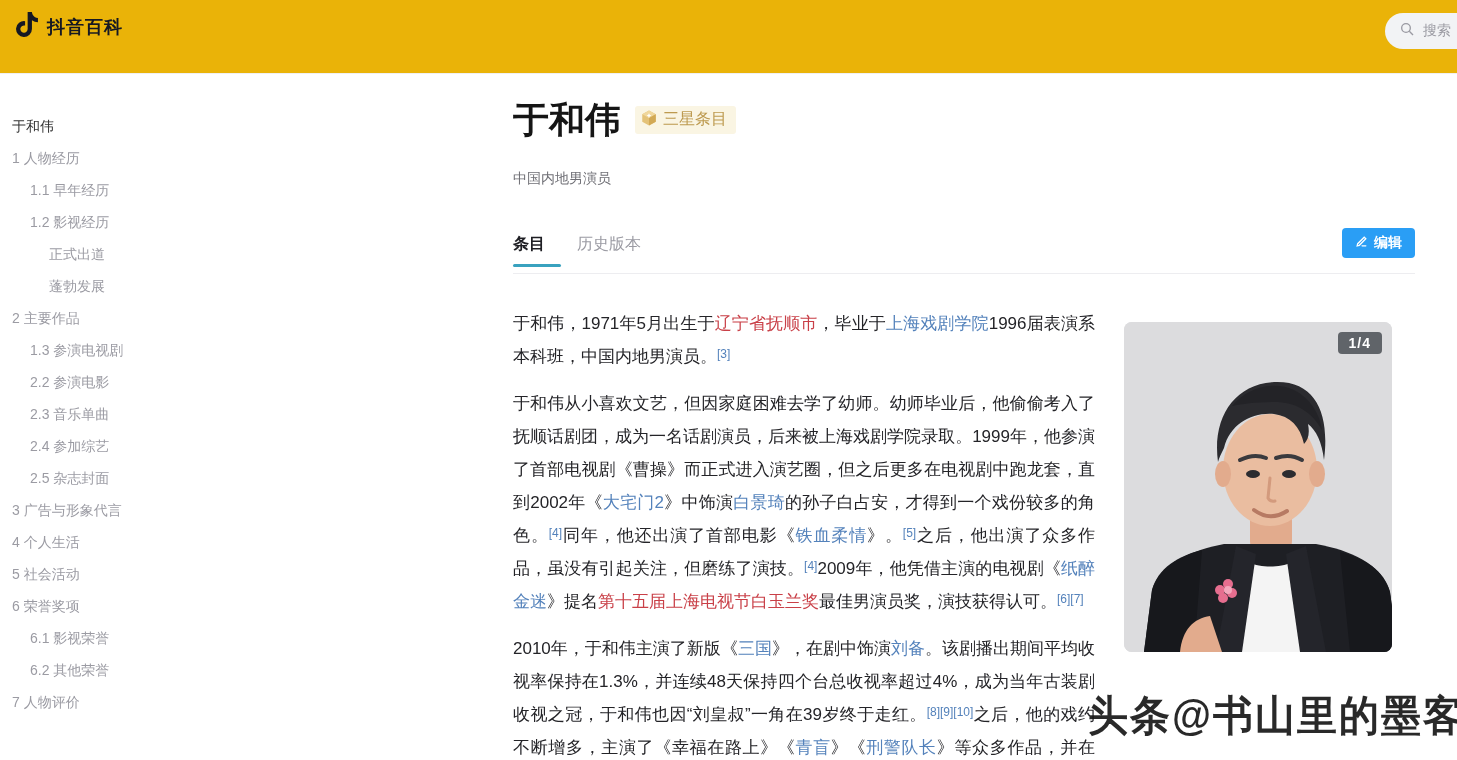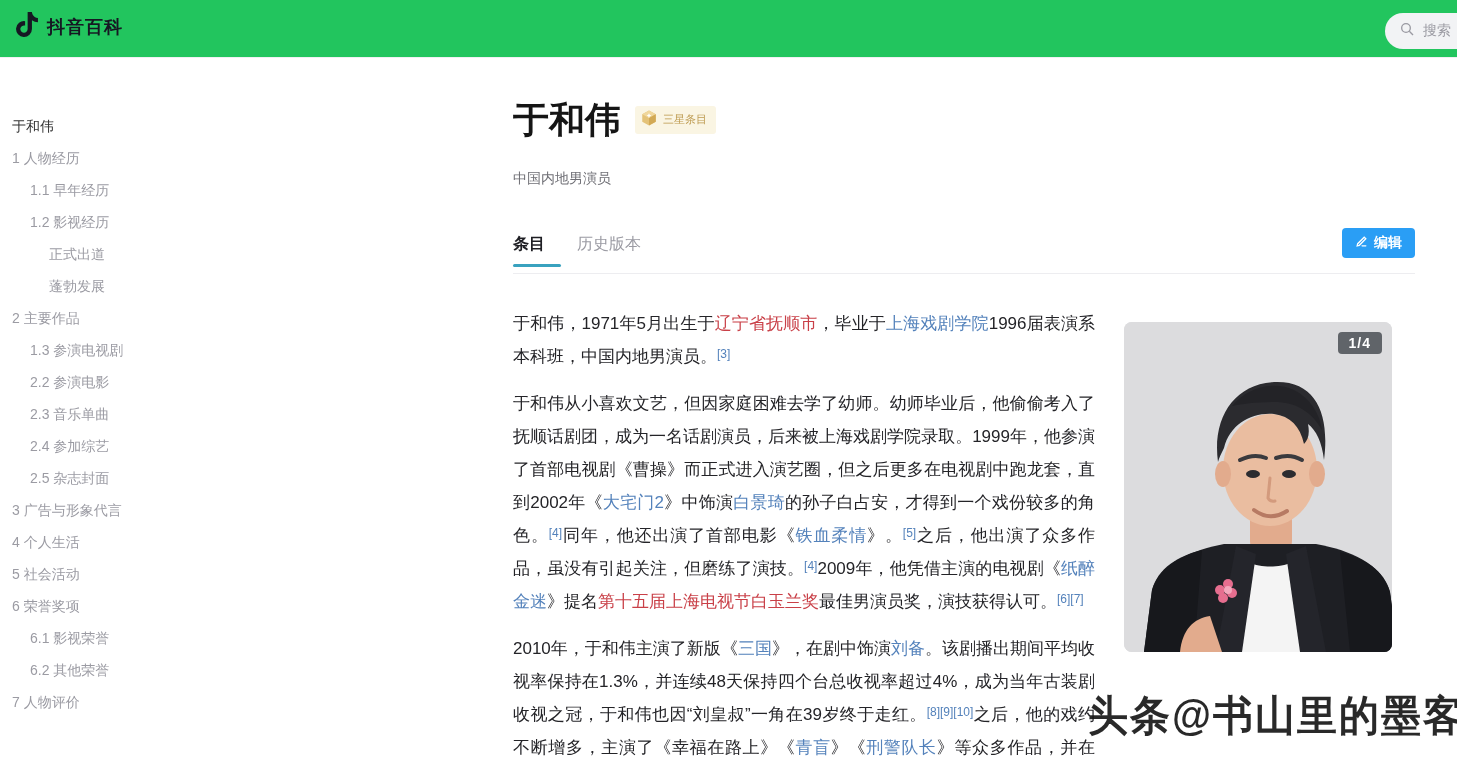--- a/index.html
+++ b/index.html
@@ -1,22 +1,22 @@
 <!DOCTYPE html>
 <html><head>
 <meta charset="utf-8">
 <style>
   * { margin:0; padding:0; box-sizing:border-box; }
   html,body { width:1457px; height:760px; overflow:hidden; background:#fff;
     font-family:"Liberation Sans","DejaVu Sans",sans-serif; color:#222; }
   .page { position:relative; width:1457px; height:760px; background:#fff; }
 
   
-  .header { position:absolute; top:0; left:0; width:1457px; height:58px;
-    background:#22c55e; border-bottom:1px solid #f0f0f2; }
+  .header { position:absolute; top:0; left:0; width:1457px; height:74px;
+    background:#eab308; border-bottom:1px solid #f0f0f2; }
   .brand { position:absolute; left:16px; top:12px; display:flex; align-items:center; gap:9px; cursor:pointer; }
   .brand svg { width:22px; height:25px; }
   .brand-name { font-size:18px; font-weight:700; color:#161823; letter-spacing:1px; }
   .searchbox { position:absolute; left:1385px; top:13px; width:170px; height:36px;
     background:#f2f3f5; border-radius:18px; display:flex; align-items:center; padding:0 14px; gap:8px; }
   .searchbox svg { width:16px; height:16px; flex:0 0 auto; }
   .search-ph { font-size:14px; color:#9a9aa2; }
 
   
   .toc { position:absolute; left:0; top:110px; width:260px; }
@@ -27,21 +27,21 @@
   .toc-item.lvl3 { padding-left:49px; }
 
   
   .main { position:absolute; left:513px; top:100px; width:902px; }
   .title-row { display:flex; align-items:center; gap:14px; }
   .entry-title { font-family:"DejaVu Serif","Liberation Serif",serif; font-size:36px;
     font-weight:700; color:#151515; line-height:1.1; }
   .star-badge { display:inline-flex; align-items:center; gap:5px; background:#faf5e3;
     border-radius:3px; padding:3px 9px 3px 5px; }
   .star-badge svg { width:18px; height:18px; }
-  .star-badge-label { font-size:11px; color:#bd9a4f;text-align:right; }
+  .star-badge-label { font-size:16px; color:#bd9a4f;text-align:right; }
   .subtitle { margin-top:30px; font-size:14px; color:#6f6f75; }
 
   .tabbar { position:relative; margin-top:40px; height:46px; border-bottom:1px solid #ededf0; }
   .tab { position:absolute; top:6px; font-size:16px; cursor:pointer; }
   .tab.active { left:0; color:#1f1f24; font-weight:700; }
   .tab.inactive { left:64px; color:#9b9ba3; }
   .tab-underline { position:absolute; left:0; top:36px; width:48px; height:3px;
     border-radius:2px; background:#39a2bf; }
   .edit-btn { position:absolute; right:0; top:0; height:30px; padding:1px 13px;
     background:#2a9ef5; color:#fff; font-size:14px; font-weight:700; border:none;

